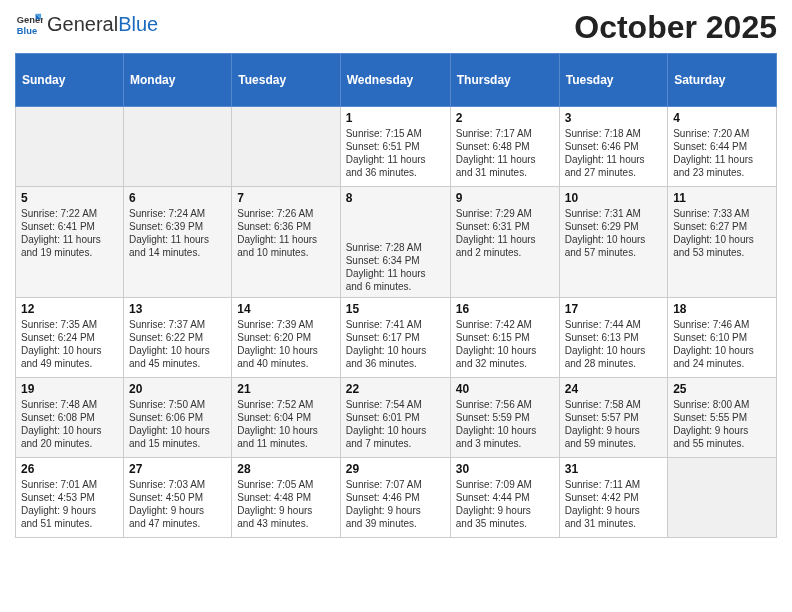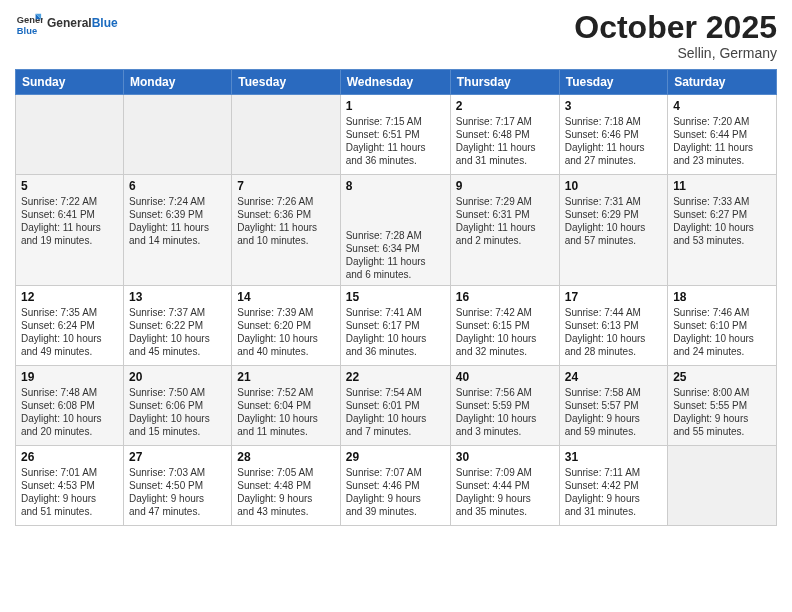--- a/index.html
+++ b/index.html
@@ -19,22 +19,22 @@
       justify-content: space-between;
       align-items: flex-start;
       margin-bottom: 8px;
     }
     .logo {
       display: flex;
       align-items: center;
       gap: 4px;
     }
     .logo-text {
-      font-size: 12px;
-      font-weight: bold;
+      font-size: 20px;
+      font-weight: normal;
       line-height: 1.1;
     }
     .logo-text .general { color: #333; }
     .logo-text .blue { color: #1a6abf; }
     .logo-icon {
       width: 28px;
       height: 28px;
     }
     .title-block {
       text-align: right;
@@ -53,21 +53,21 @@
       width: 100%;
       border-collapse: collapse;
       border: 1px solid #ccc;
     }
     .calendar th {
       background-color: #2a6abf;
       color: #fff;
       font-size: 12px;
       font-weight: bold;
       text-align: left;
-      padding: 5px 6px;
+      padding: 19px 6px;
       border: 1px solid #5589cc;
     }
     .calendar td {
       vertical-align: top;
       border: 1px solid #ccc;
       padding: 4px 5px;
       width: 113px;
       height: 80px;
       background: #fff;
       font-size: 10px;
@@ -99,21 +99,20 @@
         <text x="2" y="26" font-size="10" font-weight="bold" fill="#1a6abf">Blue</text>
         <polygon points="22,4 28,10 22,10" fill="#1a6abf"></polygon>
         <polygon points="22,4 28,4 28,10" fill="#4fa0e0"></polygon>
       </svg>
       <div class="logo-text">
         <div><span class="general">General</span><span class="blue">Blue</span></div>
       </div>
     </div>
     <div class="title-block">
       <div class="month-title">October 2025</div>
-      <div class="location">Sellin, Germany</div>
     </div>
   </div>
 
   <table class="calendar">
     <thead>
       <tr>
         <th>Sunday</th>
         <th>Monday</th>
         <th>Tuesday</th>
         <th>Wednesday</th>

